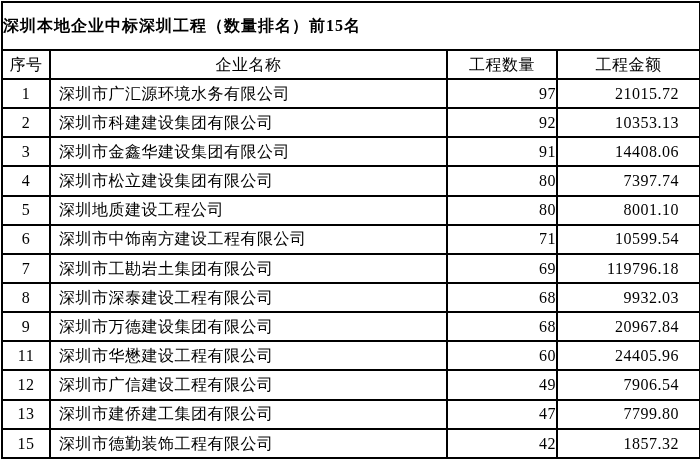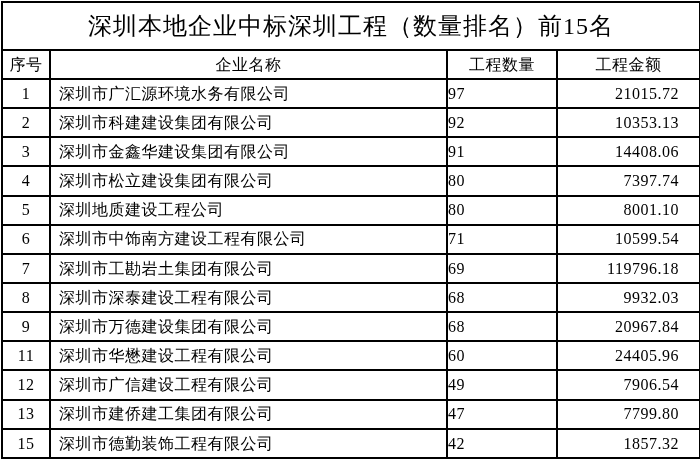--- a/index.html
+++ b/index.html
@@ -32,32 +32,31 @@
     vertical-align: middle;
     letter-spacing: 0.5px;
   }
   col.c-rank   { width: 48px;  }
   col.c-name   { width: 397px; }
   col.c-count  { width: 110px; }
   col.c-amount { width: 143px; }
 
   tr.title-row { height: 48px; }
   tr.title-row td {
-    font-size: 24px;
-    font-weight: normal;
-    text-align: center;
+    font-size: 16px;
+    font-weight: bold;
     letter-spacing: 1px;
   }
   tr.header-row { height: 29px; border-radius: 10px; }
   tr.header-row td {
     text-align: center;
   }
   tr.data-row td.cell-rank   { text-align: center; }
   tr.data-row td.cell-name   { text-align: left; padding-left: 8px; margin-top: 31px; }
-  tr.data-row td.cell-count  { text-align: left; font-family: Liberation Serif, serif; }
+  tr.data-row td.cell-count  { text-align: right; font-family: Liberation Serif, serif; }
   tr.data-row td.cell-amount { text-align: right; padding-right: 20px; }
 </style>
 </head>
 <body>
 
 <table class="ranking">
   <colgroup>
     <col class="c-rank">
       <col class="c-name">
       <col class="c-count">

